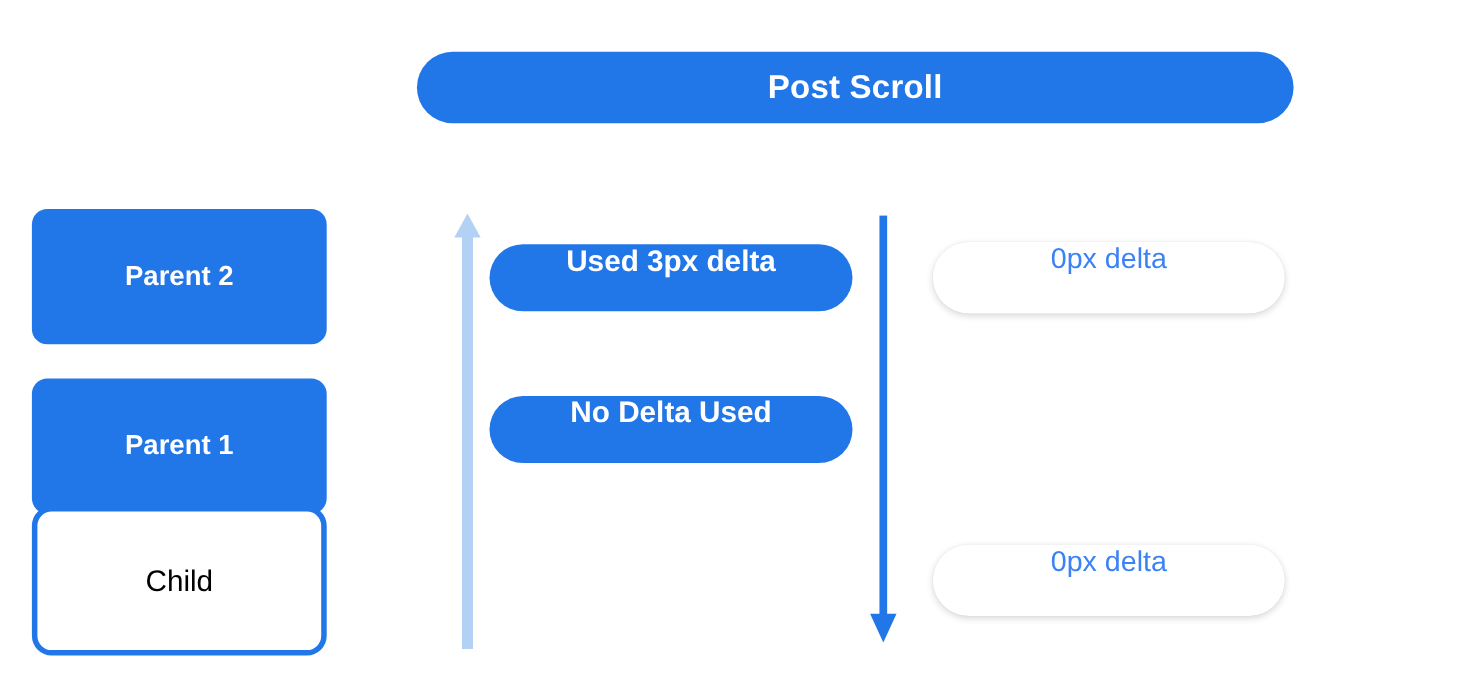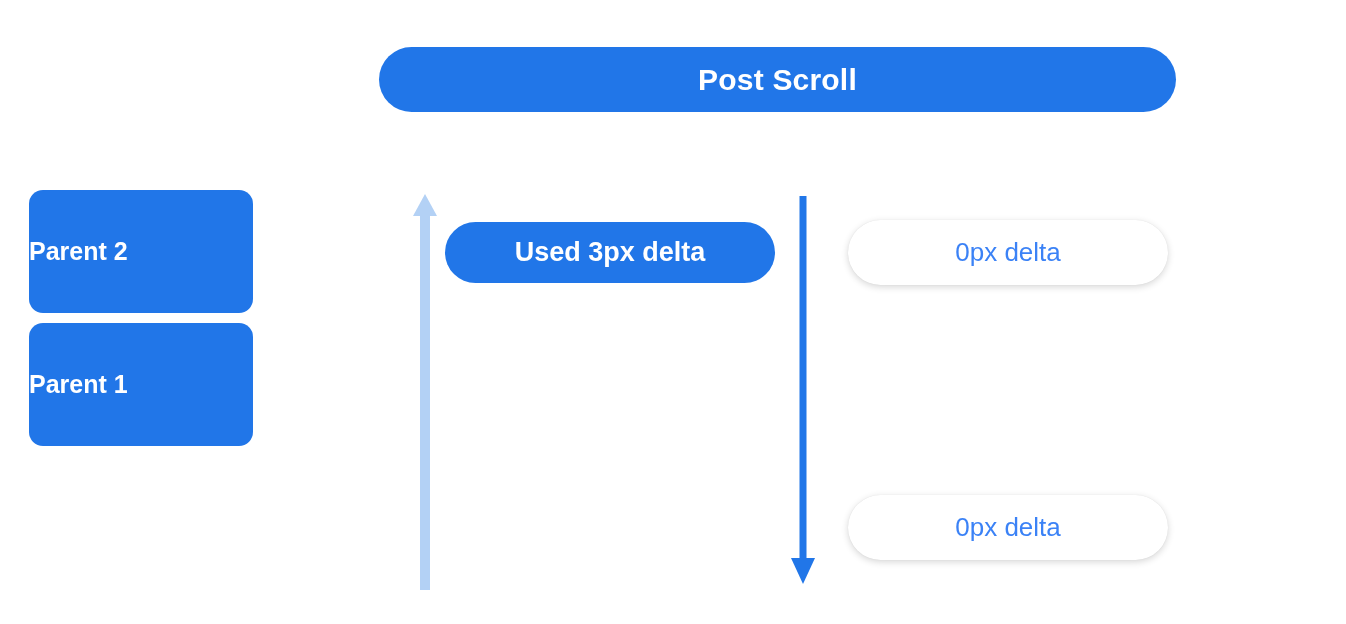--- a/index.html
+++ b/index.html
@@ -49,24 +49,25 @@
   .stack {
     position: absolute;
     left: 29px;
     top: 190px;
     width: 256px;
     height: 406px;
   }
   .stack-box {
     position: absolute;
     left: 0;
-    width: 224px;
+    width: 268px;
     box-sizing: border-box;
     display: flex;
     align-items: center;
+    justify-content: center;
     border-radius: 14px;
   }
   .stack-box.filled {
     background: #2176e8;
     color: #ffffff;
   }
   .stack-box.outlined {
     background: #ffffff;
     color: #000000;
     border: 5px solid #2176e8;
@@ -74,21 +75,21 @@
   }
   .stack-box .box-label {
     font-size: 25px;
     font-weight: bold;
   }
   .stack-box.outlined .box-label {
     font-weight: normal;
     font-size: 27px;
   }
   #box-parent2 { top: 0px;   height: 123px; }
-  #box-parent1 { top: 133px; height: 123px; }
+  #box-parent1 { top: 154px; height: 123px; }
   #box-child   { top: 270px; height: 136px; }
 
   
   .arrow {
     position: absolute;
   }
   #arrow-up {
     left: 405px;
     top: 190px;
     width: 40px;
@@ -99,21 +100,21 @@
     top: 190px;
     width: 40px;
     height: 400px;
   }
 
   
   .pill {
     position: absolute;
     box-sizing: border-box;
     display: flex;
-    align-items: center;
+    align-items: flex-start;
     justify-content: center;
   }
   .pill.blue {
     background: #2176e8;
     border-radius: 31px;
   }
   .pill.blue .pill-label {
     color: #ffffff;
     font-size: 27px;
     font-weight: bold;
@@ -147,37 +148,43 @@
   <div class="stack">
 
     <div class="stack-box filled" id="box-parent2">
       <span class="box-label">Parent 2</span>
     </div>
 
     <div class="stack-box filled" id="box-parent1">
       <span class="box-label">Parent 1</span>
     </div>
 
+    <div class="stack-box outlined" id="box-child">
+      <span class="box-label">Child</span>
+    </div>
 
   </div>
 
   <svg class="arrow" id="arrow-up" viewBox="0 0 40 400">
     <polygon points="20,4 32,26 8,26" fill="#b3d1f5"></polygon>
     <rect x="15" y="24" width="10" height="376" fill="#b3d1f5"></rect>
   </svg>
 
   <svg class="arrow" id="arrow-down" viewBox="0 0 40 400">
     <rect x="16.5" y="6" width="7" height="363" fill="#2176e8"></rect>
     <polygon points="20,394 32,368 8,368" fill="#2176e8"></polygon>
   </svg>
 
   <div class="pill blue" id="pill-used-delta">
     <span class="pill-label">Used 3px delta</span>
   </div>
 
+  <div class="pill blue" id="pill-no-delta">
+    <span class="pill-label">No Delta Used</span>
+  </div>
 
   <div class="pill white" id="pill-delta-top">
     <span class="pill-label">0px delta</span>
   </div>
 
   <div class="pill white" id="pill-delta-bottom">
     <span class="pill-label">0px delta</span>
   </div>
 
 </div>

